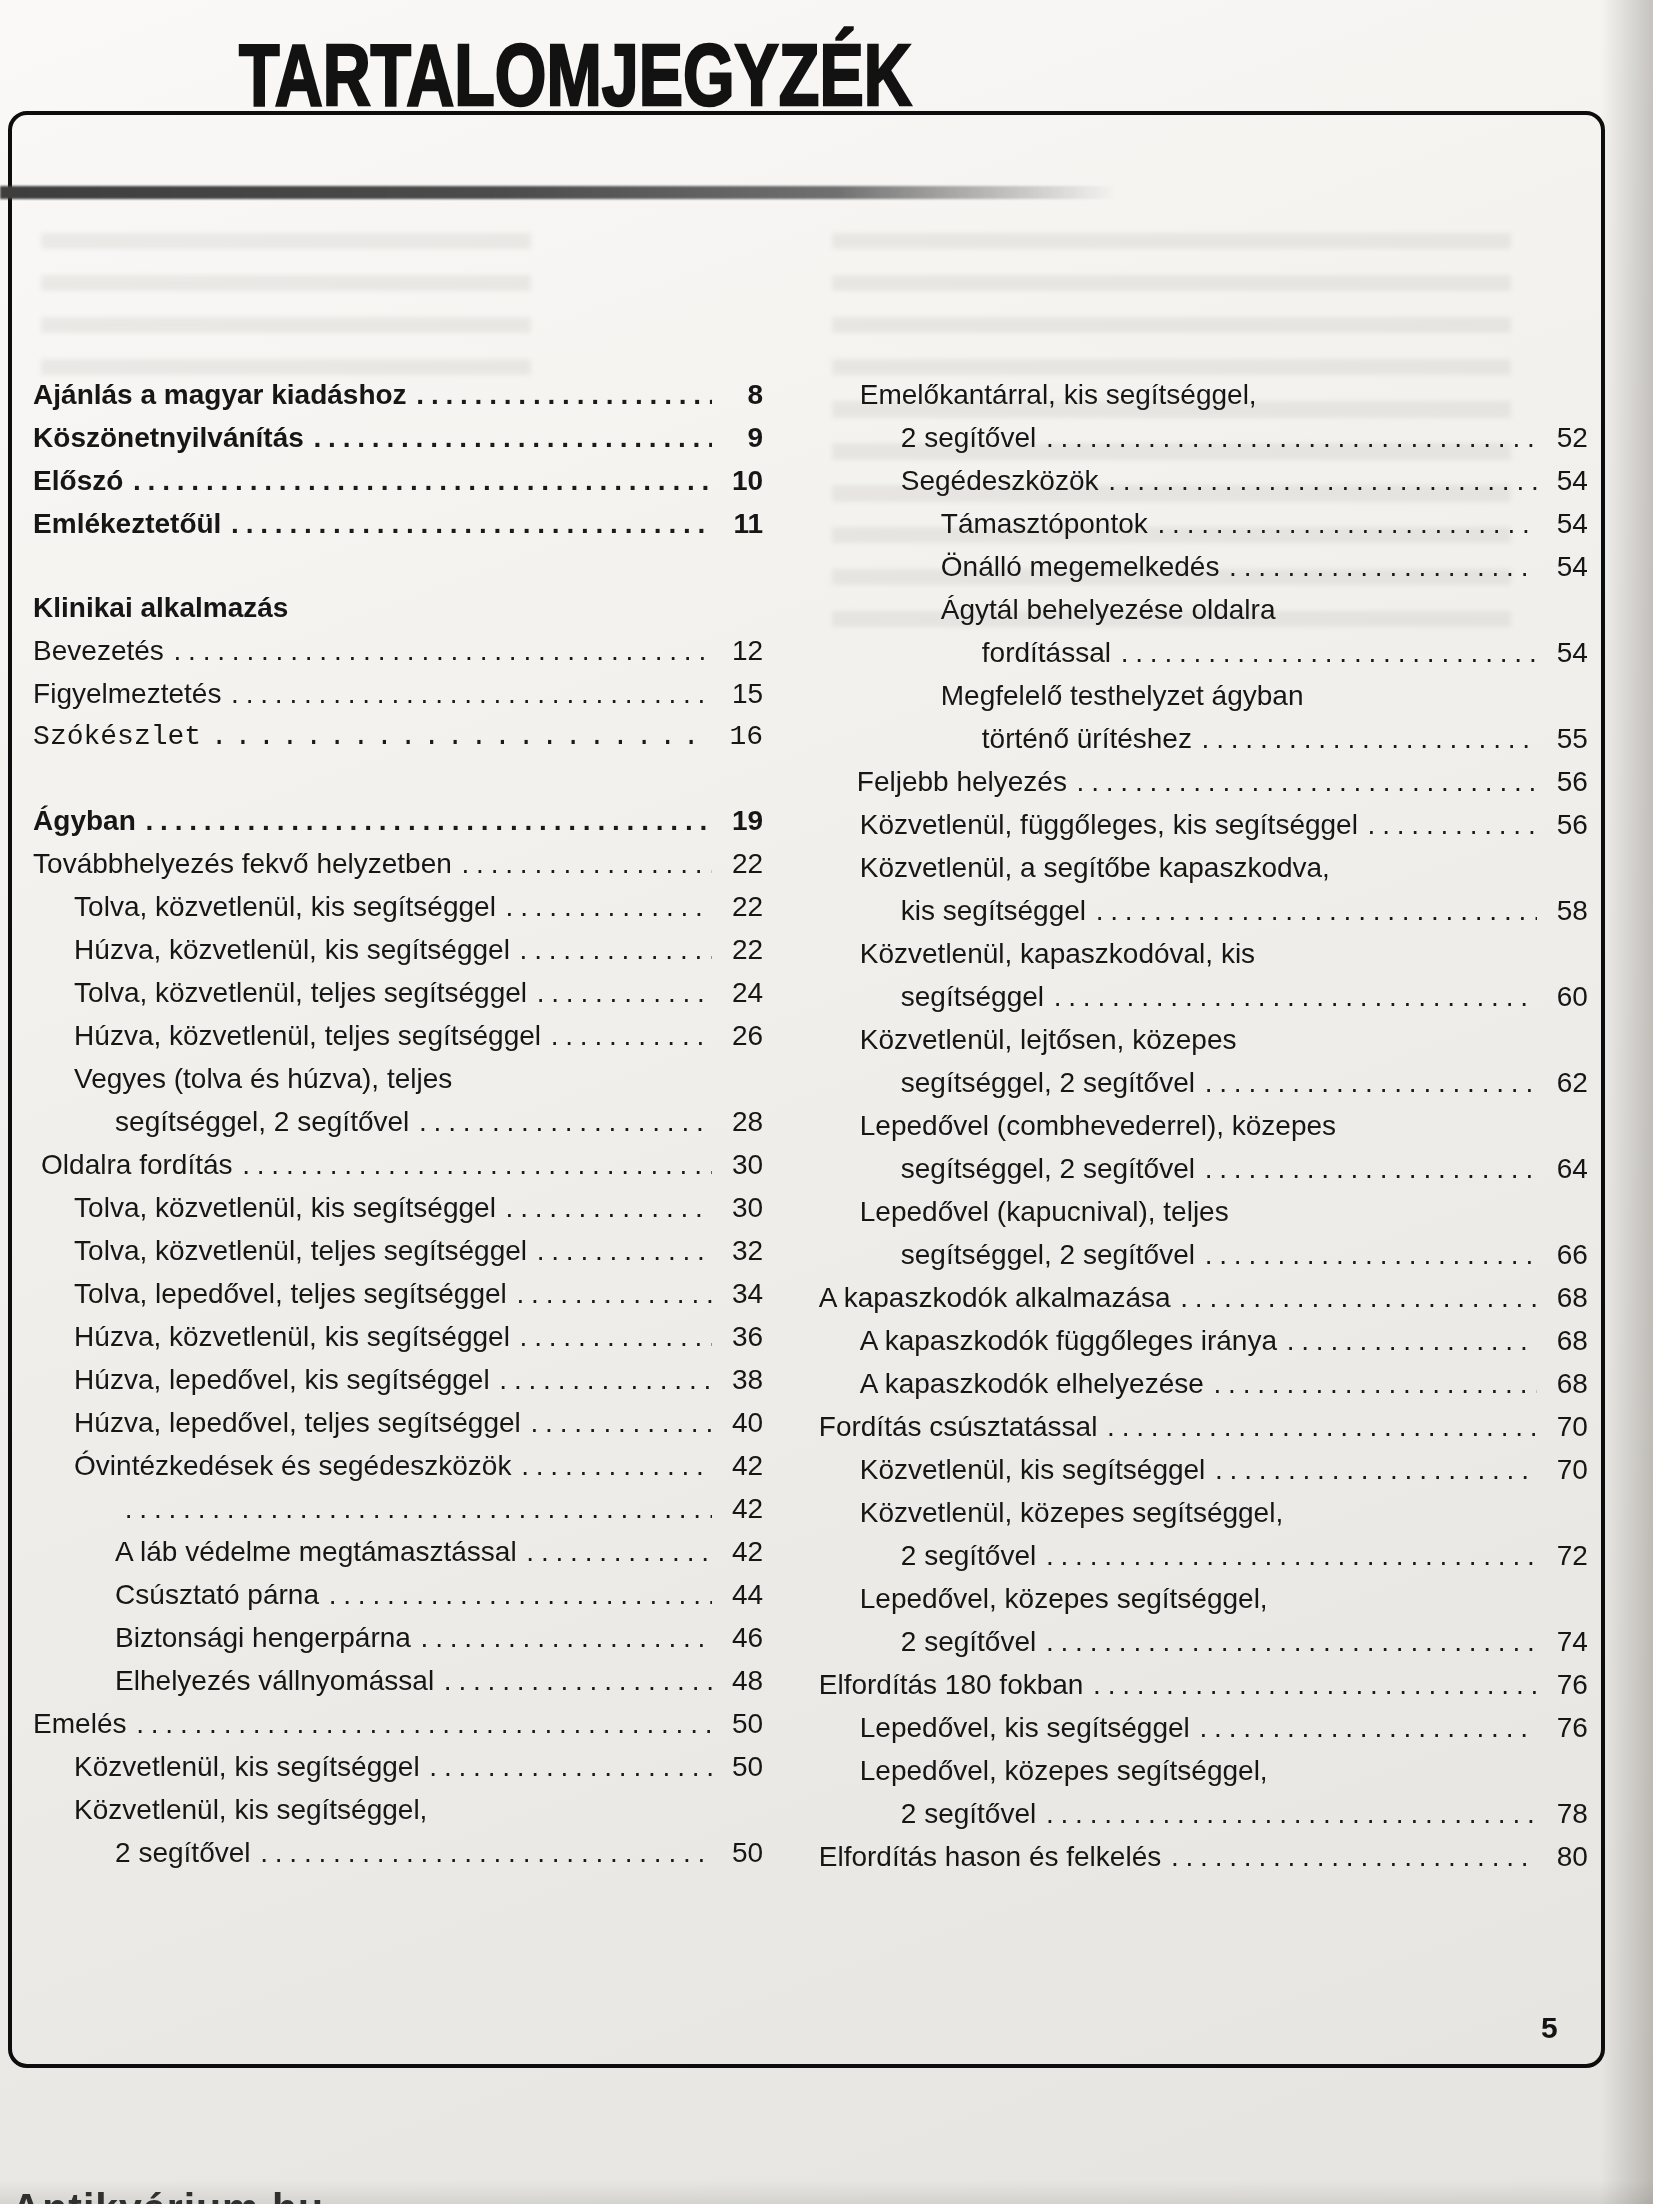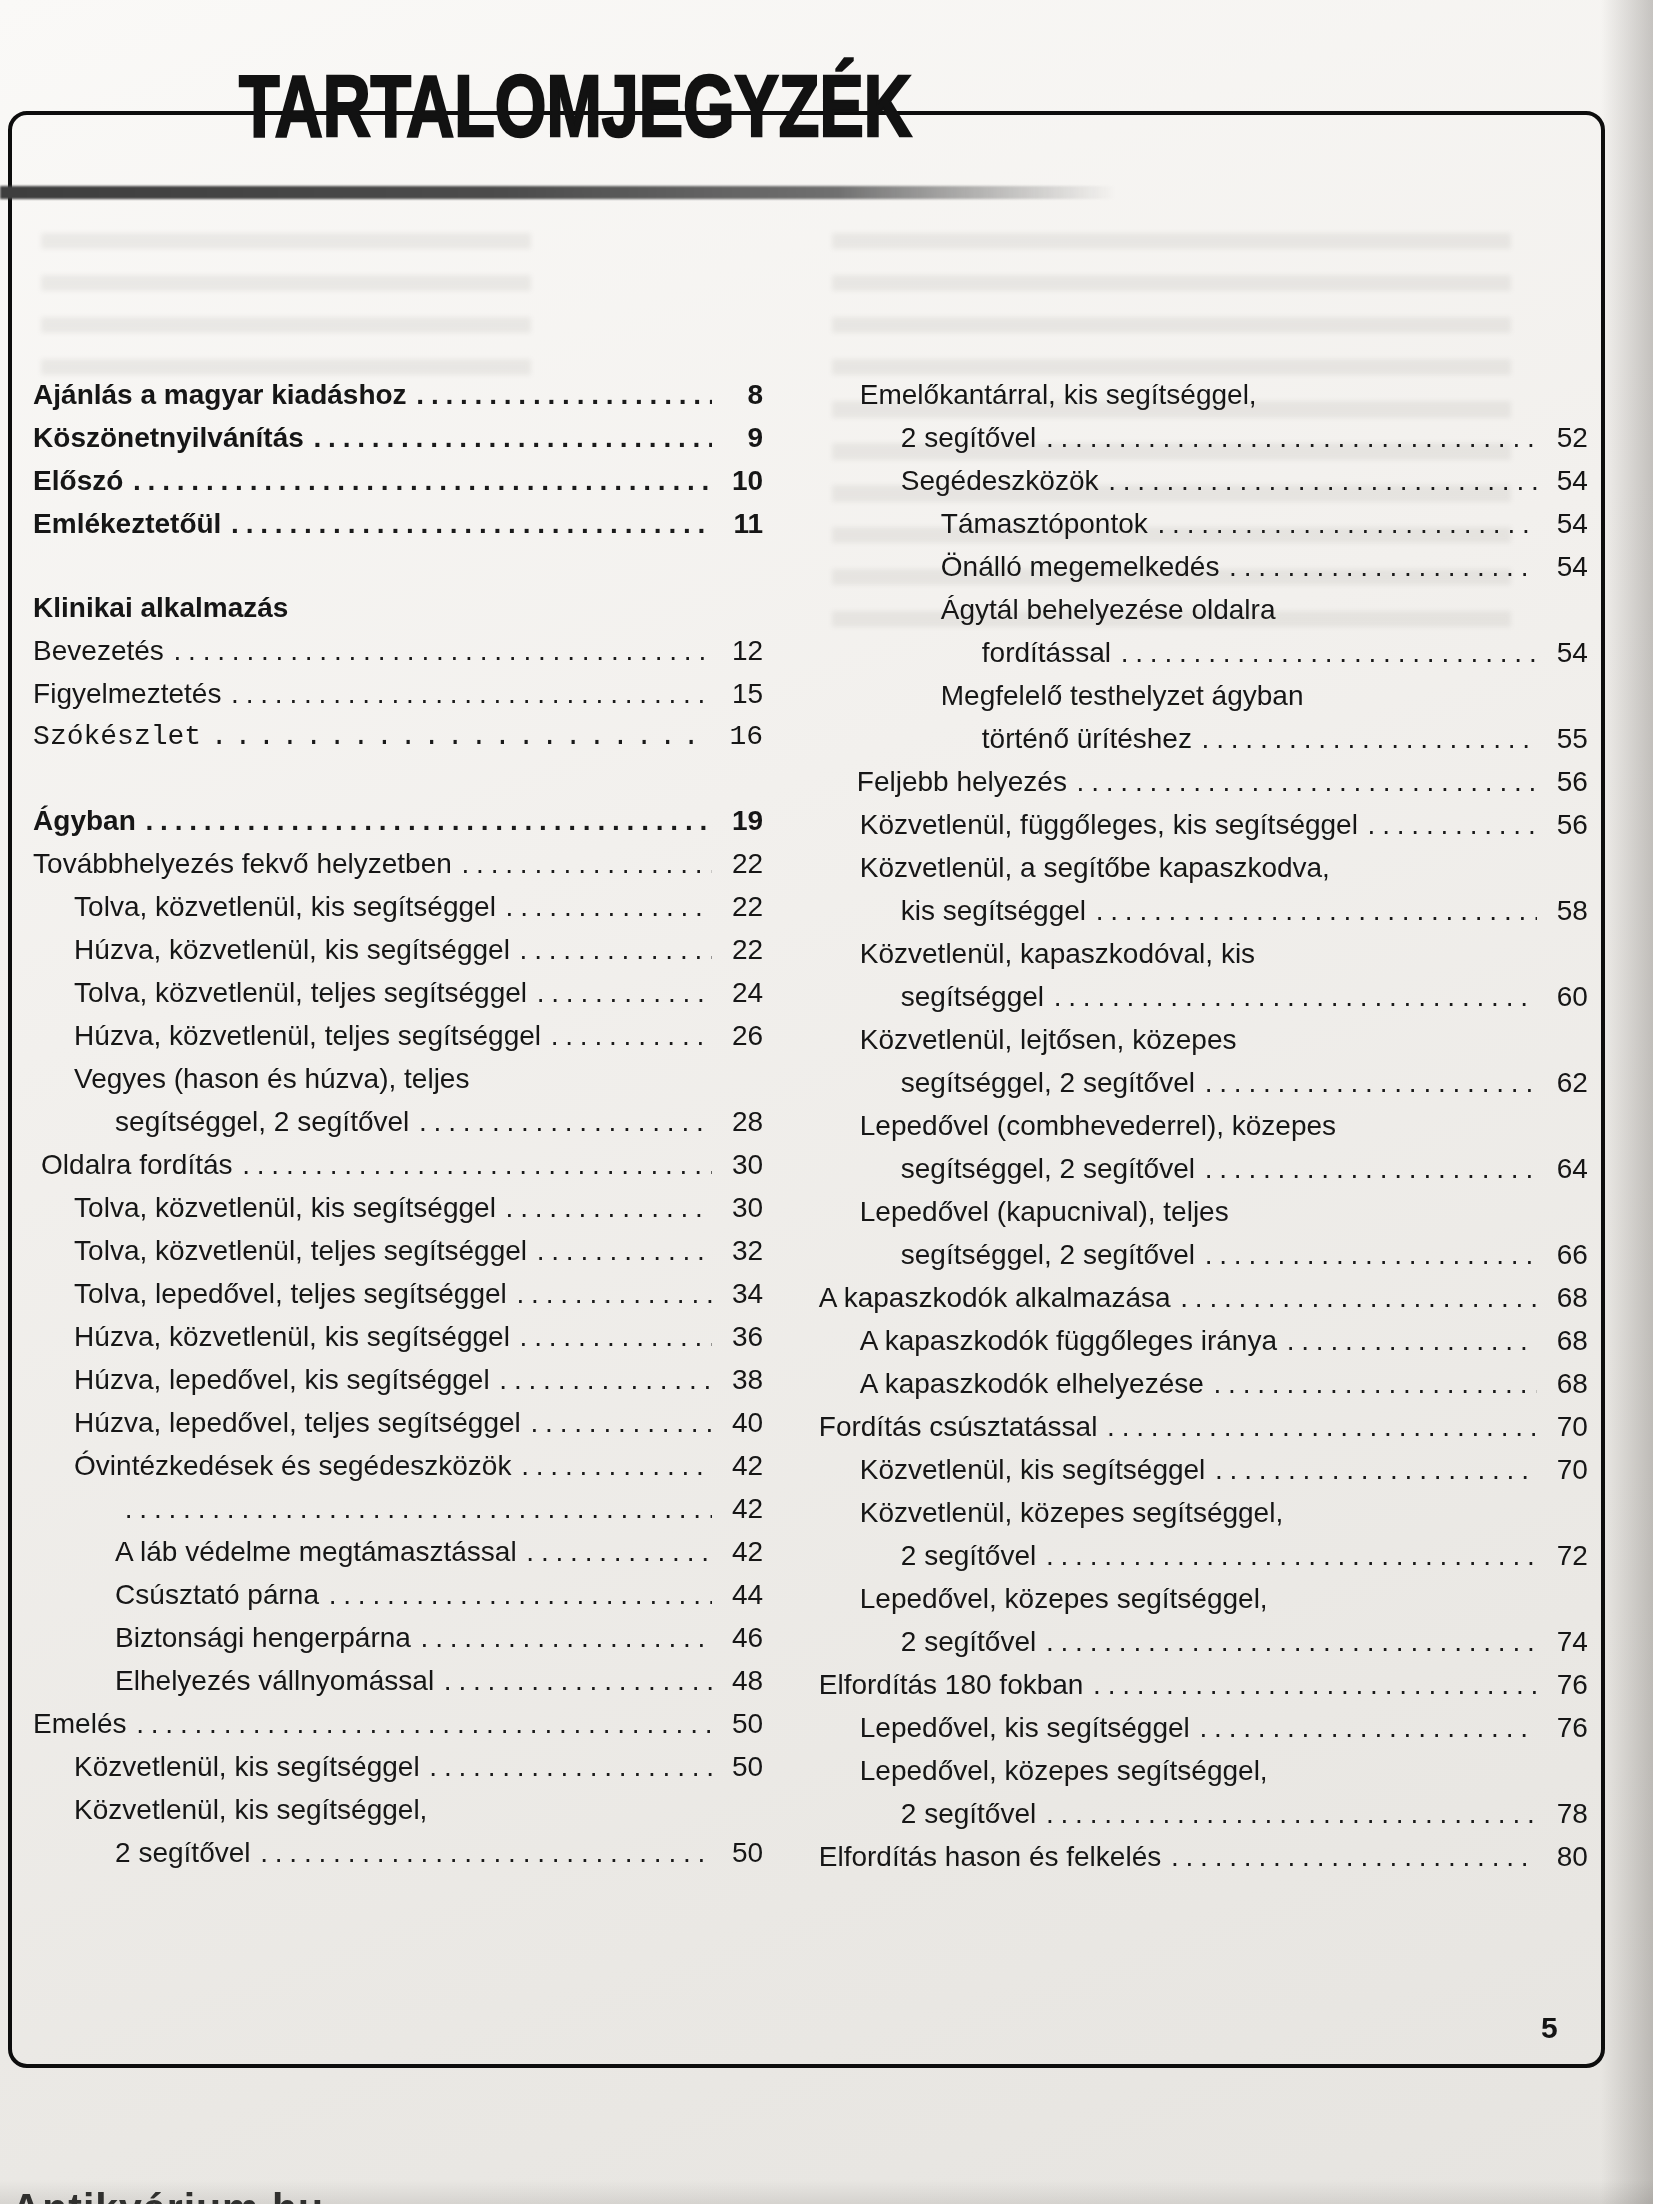--- a/index.html
+++ b/index.html
@@ -2,21 +2,21 @@
 <html><head>
 <meta charset="utf-8">
 <style>
   html,body { margin:0; padding:0; }
   body {
     width:1654px; height:2205px; position:relative; overflow:hidden;
     background: linear-gradient(160deg, #faf9f7 0%, #f2f0ed 38%, #eae8e4 78%, #e6e4e0 100%);
     font-family:"Liberation Sans","DejaVu Sans",sans-serif;
     color:#1a1a1a;
   }
-  .title-wrap { position:absolute; top:27px; left:0; width:1150px; text-align:center; z-index:4;margin-top:31px; }
+  .title-wrap { position:absolute; top:27px; left:0; width:1150px; text-align:center; z-index:4; }
   .title {
     display:inline-block; font-size:83px; font-weight:700; color:#121212;
     transform: scale(0.80, 1.06); transform-origin:center;
     -webkit-text-stroke:2.4px #121212; white-space:nowrap; letter-spacing:0px;
   }
   .toc-box {
     position:absolute; left:7.8px; top:111px; width:1589px; height:1949px;
     border:4.9px solid #0d0d0d; border-radius:19px; z-index:1; background:transparent;
   }
   .band {
@@ -157,21 +157,21 @@
         </div>
       </div>
       <div class="entry" style="padding-left: 41px;">
         <div class="line">
           <span class="label">Húzva, közvetlenül, teljes segítséggel</span>
           <span class="leader">........................................................................................................................</span>
           <span class="pg">26</span>
         </div>
       </div>
       <div class="entry" style="padding-left: 41px;">
-        <div><span class="label">Vegyes (hason és húzva), teljes</span></div>
+        <div><span class="label">Vegyes (tolva és húzva), teljes</span></div>
         <div class="line" style="padding-left: 41px;">
           <span class="label">segítséggel, 2 segítővel</span>
           <span class="leader">........................................................................................................................</span>
           <span class="pg">28</span>
         </div>
       </div>
       <div class="entry" style="padding-left: 0px; margin-left: 8px;">
         <div class="line">
           <span class="label">Oldalra fordítás</span>
           <span class="leader">........................................................................................................................</span>

